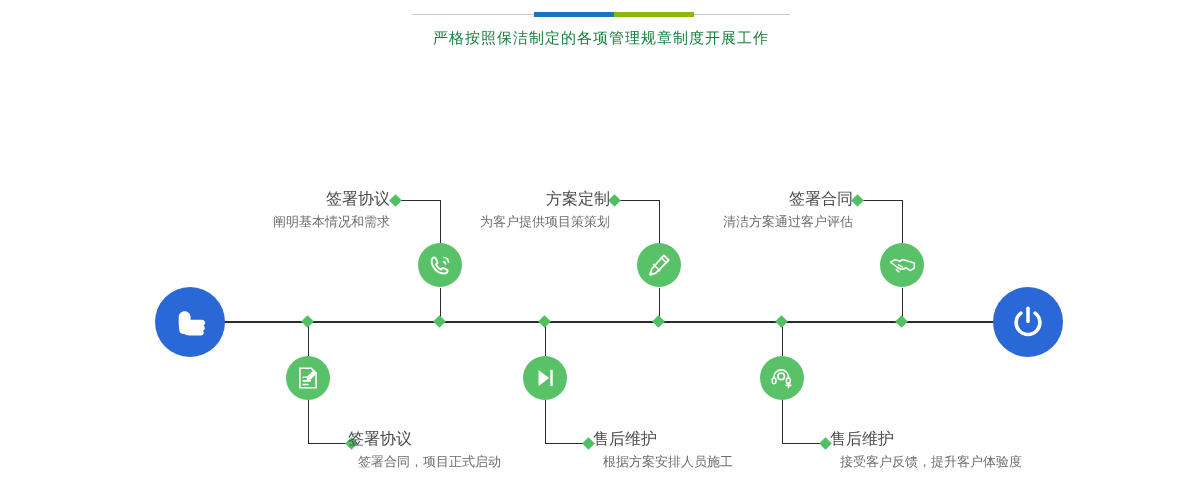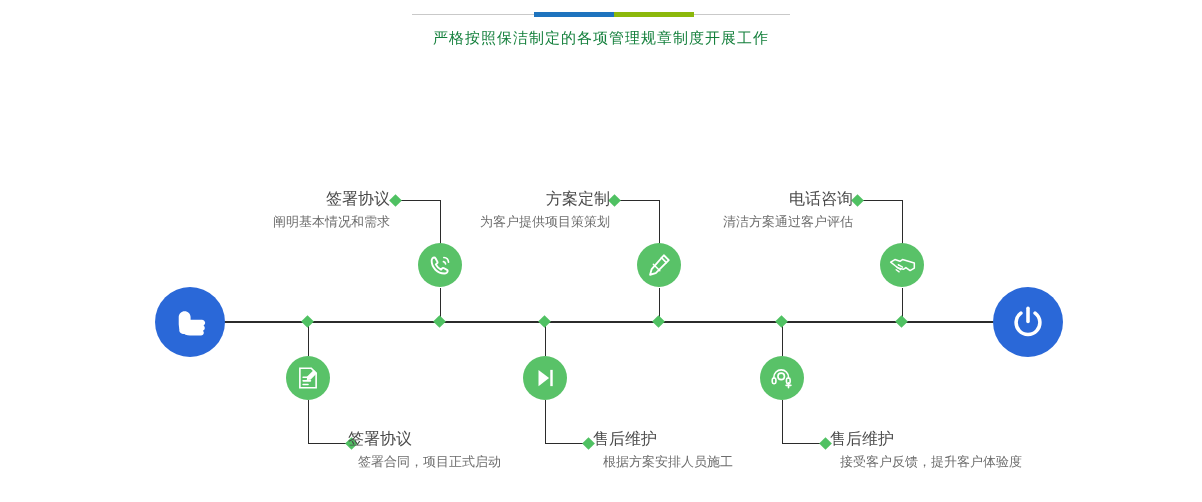--- a/index.html
+++ b/index.html
@@ -288,18 +288,18 @@
     <div class="diamond" style="left:853px; top:196px;"></div>
     <div class="node-icon" style="left:880px; top:243px;">
       <svg width="27" height="27" viewBox="0 0 64 64">
         <path fill="none" stroke="#ffffff" stroke-width="3.6" stroke-linejoin="round" d="M4 24l10-6 12 4 6-4 8 2 20 6v12l-10 6-10-7-6 4-12-3-8-6z"></path>
         <line x1="22" y1="30" x2="32" y2="36" stroke="#ffffff" stroke-width="3.2" stroke-linecap="round"></line>
         <line x1="19" y1="36" x2="28" y2="42" stroke="#ffffff" stroke-width="3.2" stroke-linecap="round"></line>
         <line x1="17" y1="42" x2="24" y2="47" stroke="#ffffff" stroke-width="3.2" stroke-linecap="round"></line>
       </svg>
     </div>
     <div class="step-label top" style="left:680px; top:188px; width:173px;">
-      <div class="title">电话咨询</div>
+      <div class="title">签署合同</div>
       <div class="desc">清洁方案通过客户评估</div>
     </div>
 
   </div>
 </div>
 
 </body></html>

